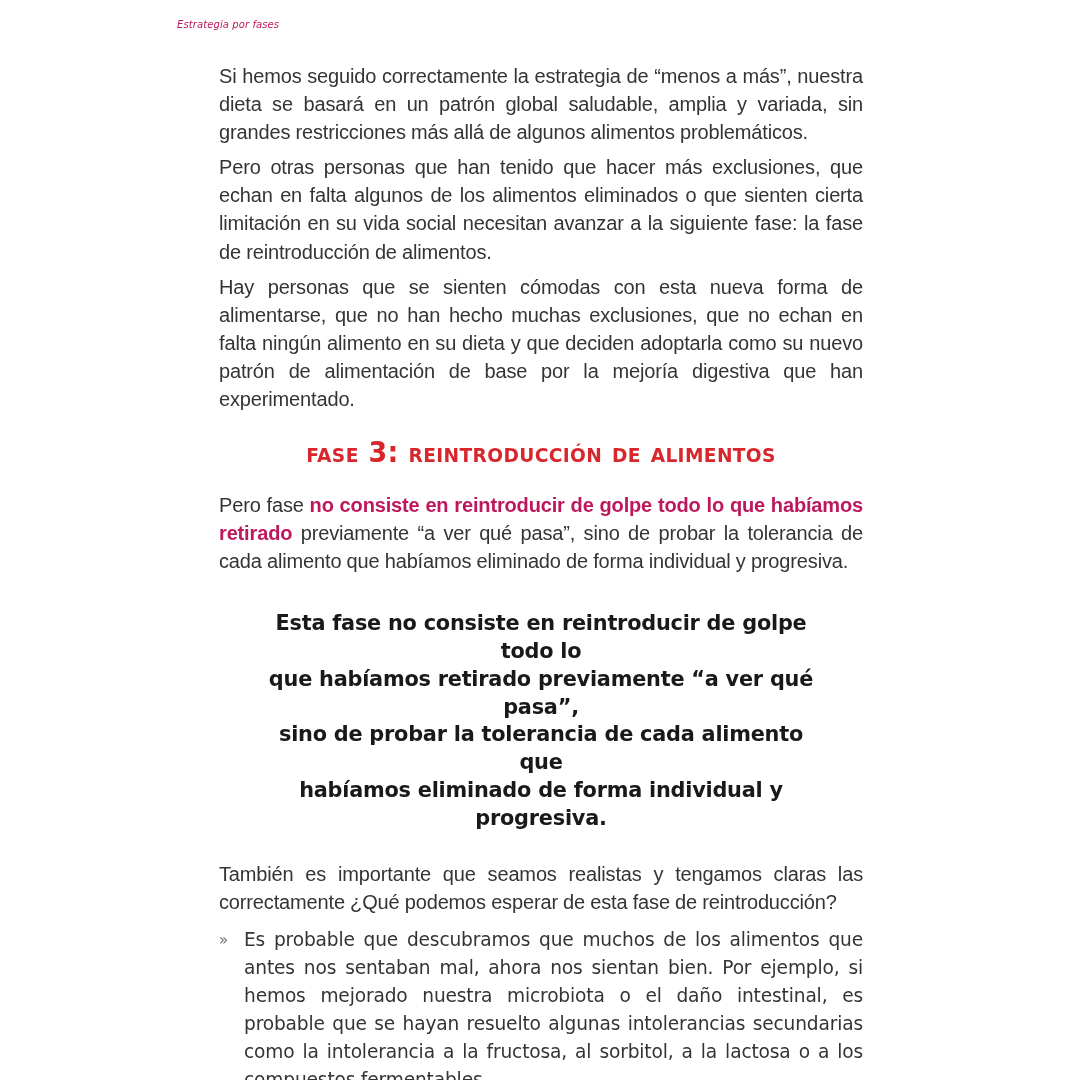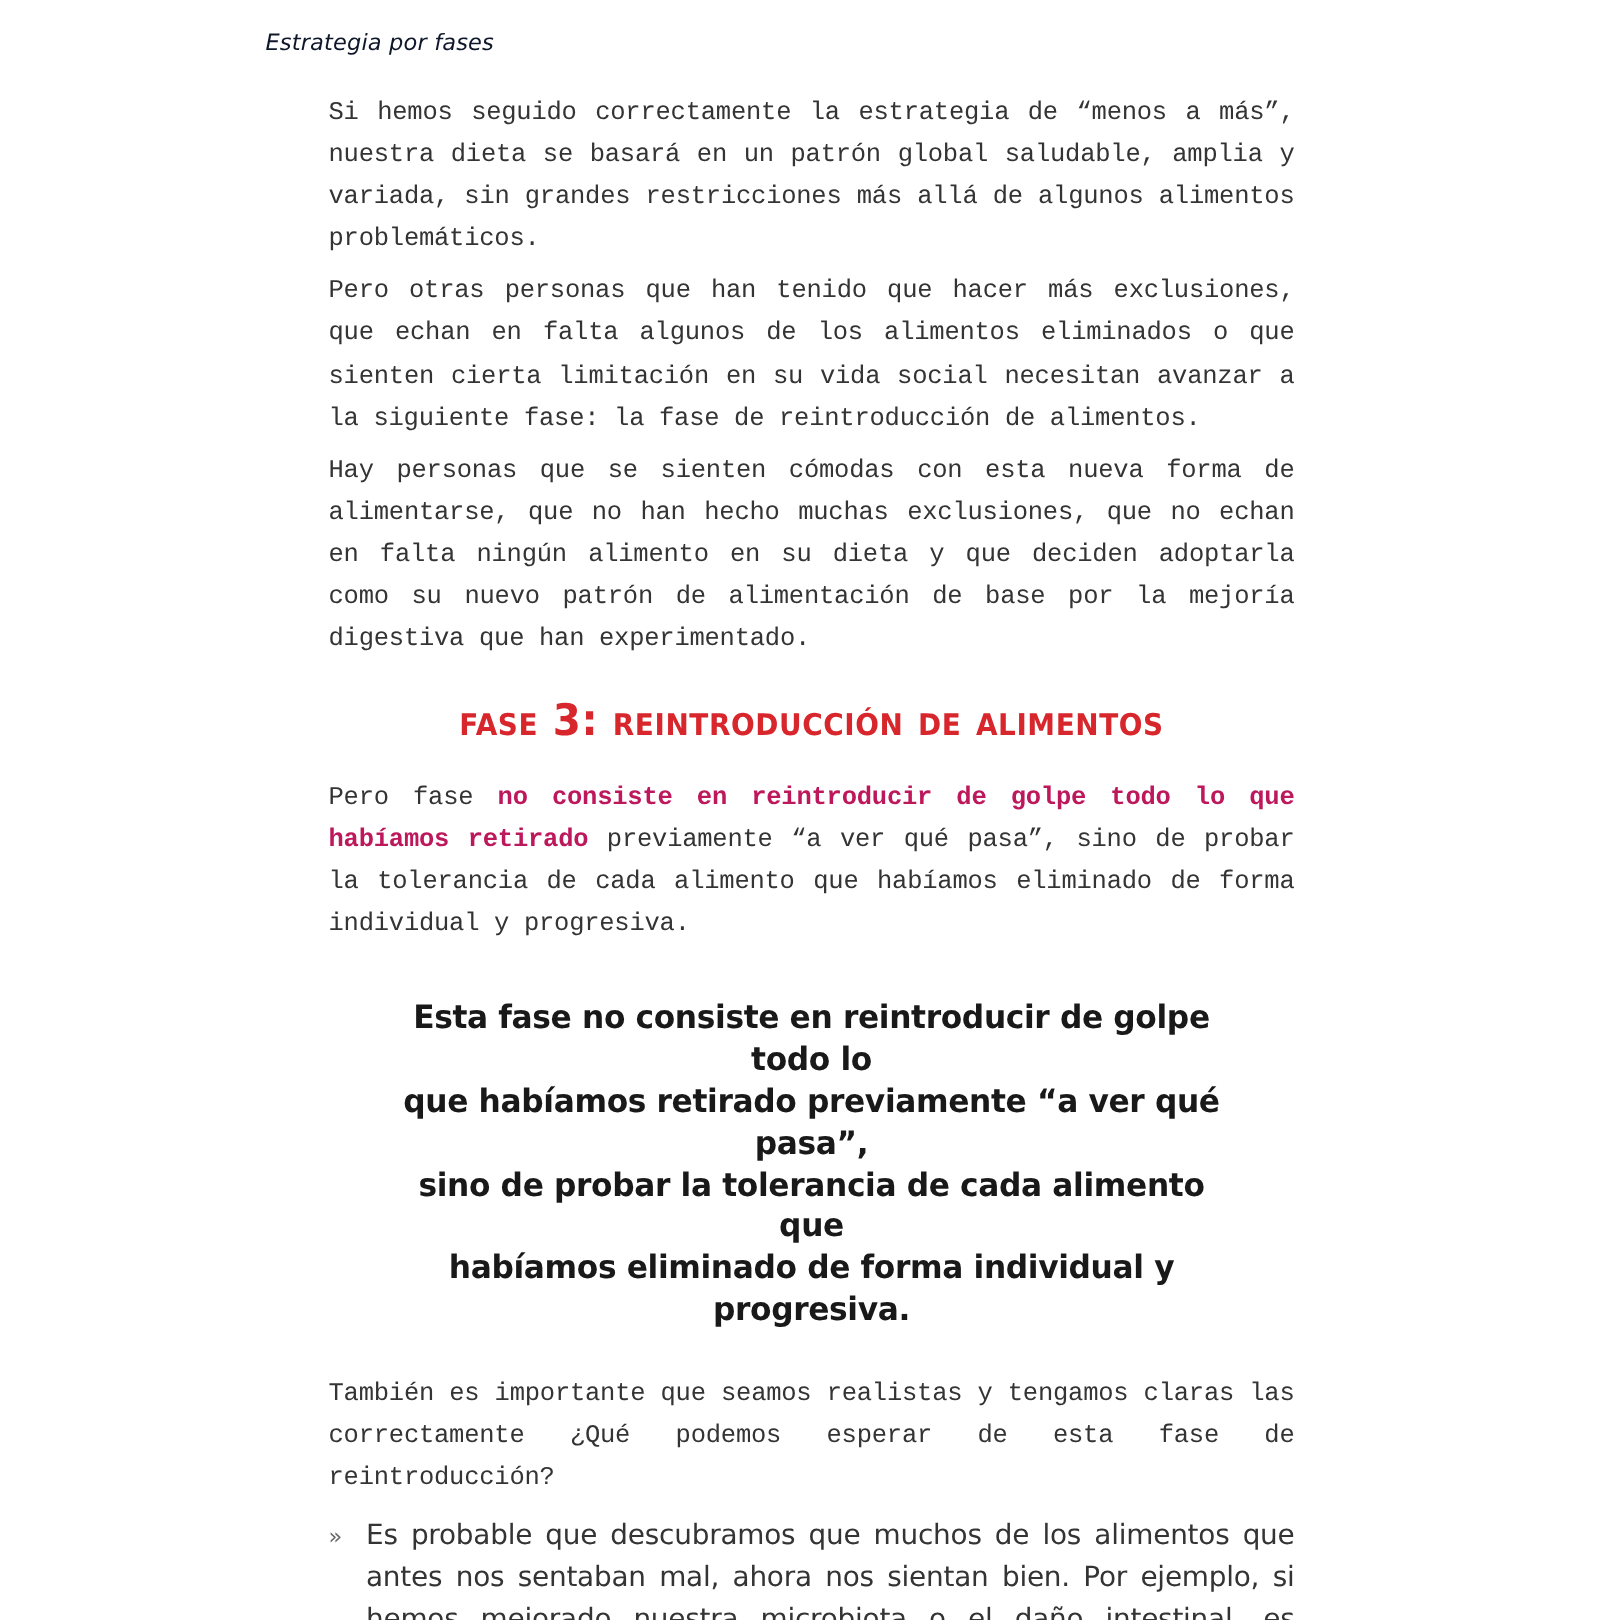--- a/index.html
+++ b/index.html
@@ -23,38 +23,38 @@
     box-sizing: border-box;
   }
 
   
   .running-head {
     position: absolute;
     left: 177px;
     top: 19px;
     font-family: "DejaVu Sans", sans-serif;
     font-style: italic;
-    font-size: 15px;
+    font-size: 10px;
     letter-spacing: 0.1px;
-    color: #0f172a;
+    color: #be185d;
     white-space: nowrap;
   }
 
   
   .column {
     position: absolute;
     left: 219px;
     top: 62px;
     width: 644px;
   }
 
   p.body-par {
     margin: 0 0 7px 0;
-    font-family: Liberation Mono, monospace;
-    font-size: 17px;
+    font-family: Liberation Sans, sans-serif;
+    font-size: 20px;
     line-height: 28.1px;
     color: #343434;
     text-align: justify;
     text-justify: inter-word;
     hyphens: manual;
     letter-spacing: -0.15px;
     word-spacing: -0.2px;
   }
   p.body-par b, p.body-par strong {
     font-weight: 700;

